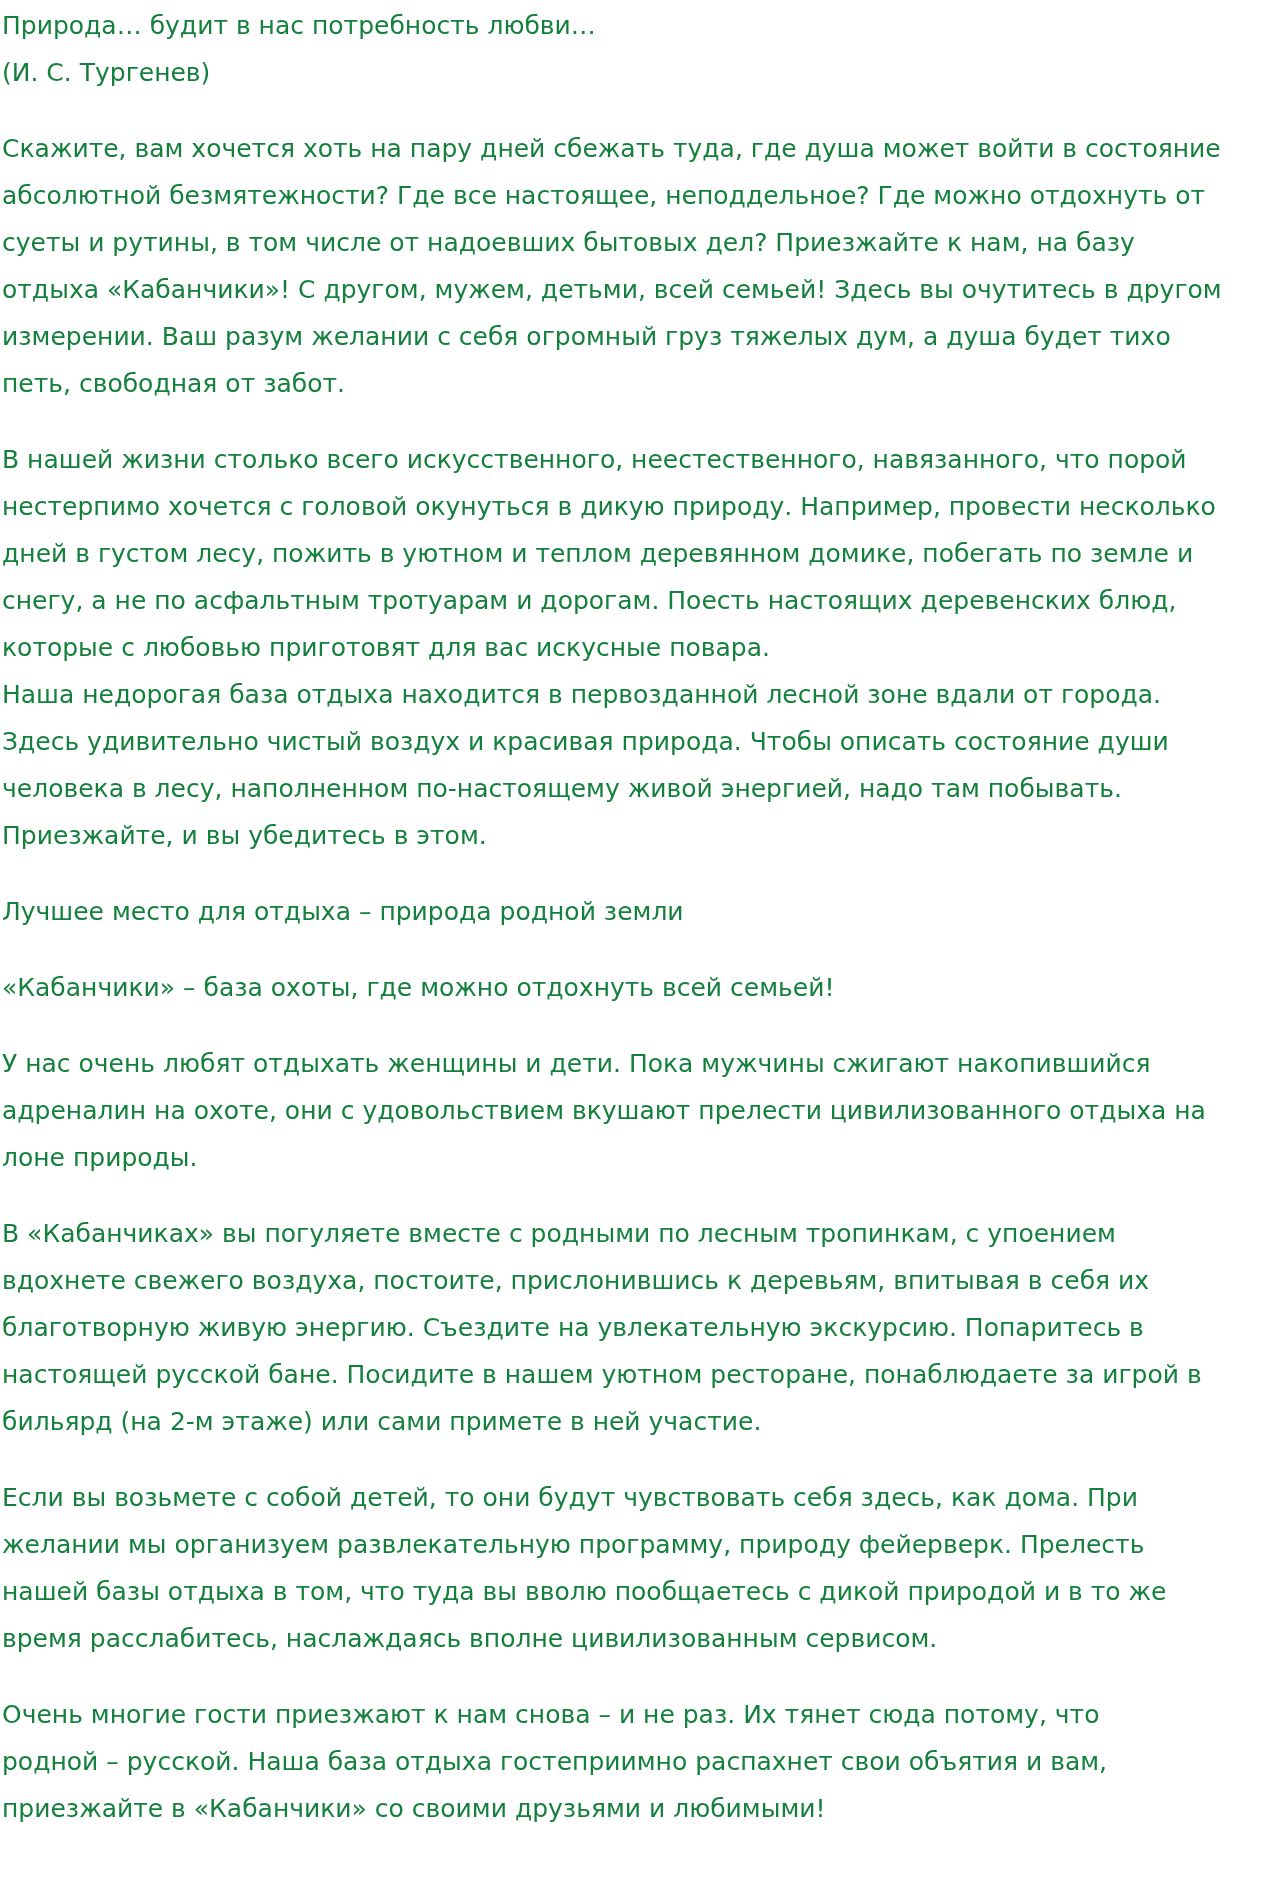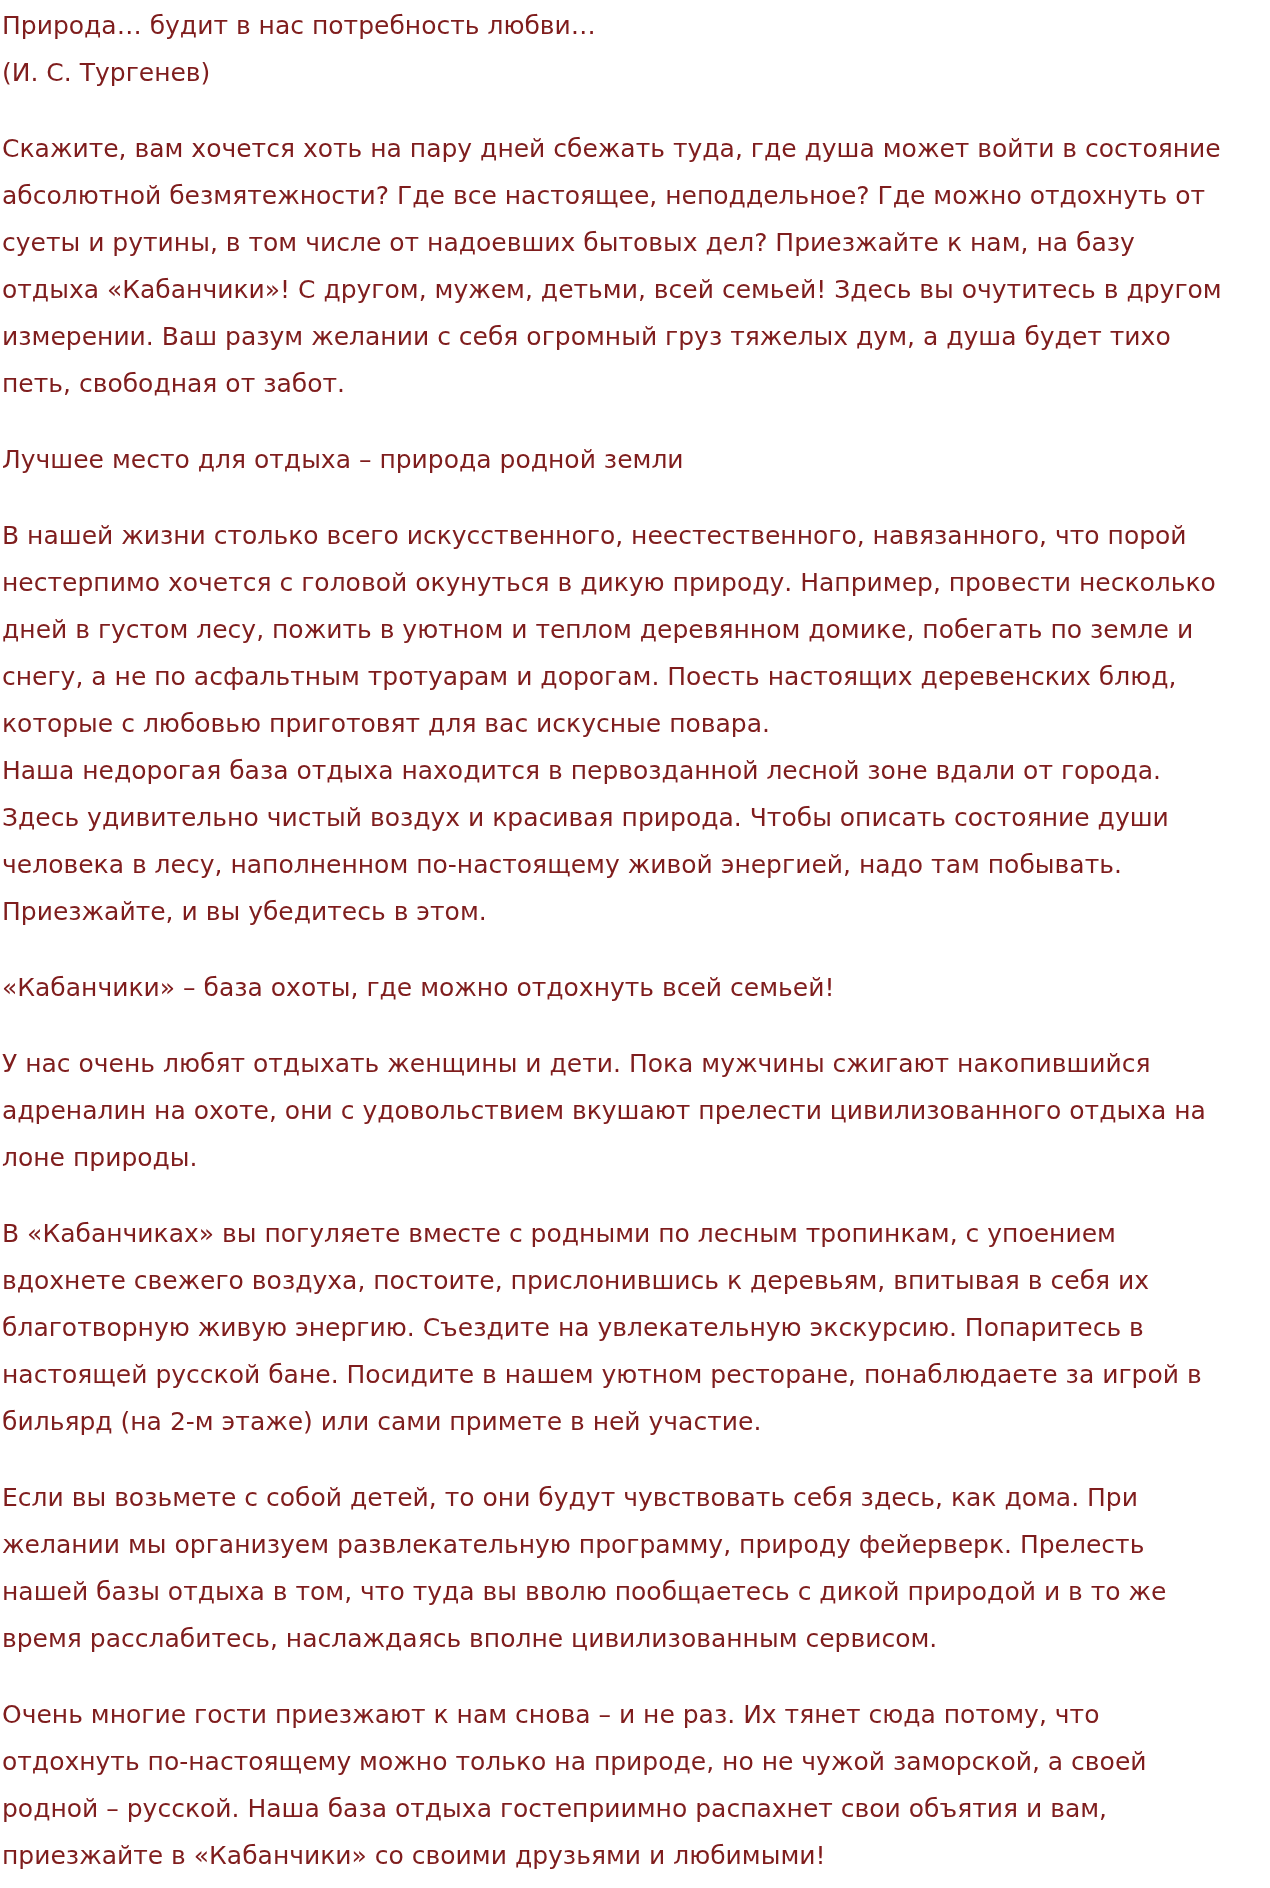--- a/index.html
+++ b/index.html
@@ -19,21 +19,21 @@
     width: 1270px;
     height: 1888px;
     padding: 2px 8px 0 2px;
     background: #ffffff;
   }
   .para {
     margin: 0 0 29px 0;
     font-size: 25px;
     line-height: 47px;
     font-weight: 400;
-    color: #7f1d1d;
+    color: #15803d;
   }
   .para:last-child {
     margin-bottom: 0;
   }
   .line {
     display: block;
     white-space: nowrap;
   }
 </style>
 </head>
@@ -47,32 +47,32 @@
       </p>
       <p class="para">
         <span class="line">Скажите, вам хочется хоть на пару дней сбежать туда, где душа может войти в состояние</span>
         <span class="line">абсолютной безмятежности? Где все настоящее, неподдельное? Где можно отдохнуть от</span>
         <span class="line">суеты и рутины, в том числе от надоевших бытовых дел? Приезжайте к нам, на базу</span>
         <span class="line">отдыха «Кабанчики»! С другом, мужем, детьми, всей семьей! Здесь вы очутитесь в другом</span>
         <span class="line">измерении. Ваш разум желании с себя огромный груз тяжелых дум, а душа будет тихо</span>
         <span class="line">петь, свободная от забот.</span>
       </p>
       <p class="para">
-        <span class="line">Лучшее место для отдыха – природа родной земли</span>
-      </p>
-      <p class="para">
         <span class="line">В нашей жизни столько всего искусственного, неестественного, навязанного, что порой</span>
         <span class="line">нестерпимо хочется с головой окунуться в дикую природу. Например, провести несколько</span>
         <span class="line">дней в густом лесу, пожить в уютном и теплом деревянном домике, побегать по земле и</span>
         <span class="line">снегу, а не по асфальтным тротуарам и дорогам. Поесть настоящих деревенских блюд,</span>
         <span class="line">которые с любовью приготовят для вас искусные повара.</span>
         <span class="line">Наша недорогая база отдыха находится в первозданной лесной зоне вдали от города.</span>
         <span class="line">Здесь удивительно чистый воздух и красивая природа. Чтобы описать состояние души</span>
         <span class="line">человека в лесу, наполненном по-настоящему живой энергией, надо там побывать.</span>
         <span class="line">Приезжайте, и вы убедитесь в этом.</span>
+      </p>
+      <p class="para">
+        <span class="line">Лучшее место для отдыха – природа родной земли</span>
       </p>
       <p class="para">
         <span class="line">«Кабанчики» – база охоты, где можно отдохнуть всей семьей!</span>
       </p>
       <p class="para">
         <span class="line">У нас очень любят отдыхать женщины и дети. Пока мужчины сжигают накопившийся</span>
         <span class="line">адреналин на охоте, они с удовольствием вкушают прелести цивилизованного отдыха на</span>
         <span class="line">лоне природы.</span>
       </p>
       <p class="para">
@@ -83,18 +83,17 @@
         <span class="line">бильярд (на 2-м этаже) или сами примете в ней участие.</span>
       </p>
       <p class="para">
         <span class="line">Если вы возьмете с собой детей, то они будут чувствовать себя здесь, как дома. При</span>
         <span class="line">желании мы организуем развлекательную программу, природу фейерверк. Прелесть</span>
         <span class="line">нашей базы отдыха в том, что туда вы вволю пообщаетесь с дикой природой и в то же</span>
         <span class="line">время расслабитесь, наслаждаясь вполне цивилизованным сервисом.</span>
       </p>
       <p class="para">
         <span class="line">Очень многие гости приезжают к нам снова – и не раз. Их тянет сюда потому, что</span>
-        <span class="line">отдохнуть по-настоящему можно только на природе, но не чужой заморской, а своей</span>
         <span class="line">родной – русской. Наша база отдыха гостеприимно распахнет свои объятия и вам,</span>
         <span class="line">приезжайте в «Кабанчики» со своими друзьями и любимыми!</span>
       </p>
     </section>
 </main>
 
 </body></html>

